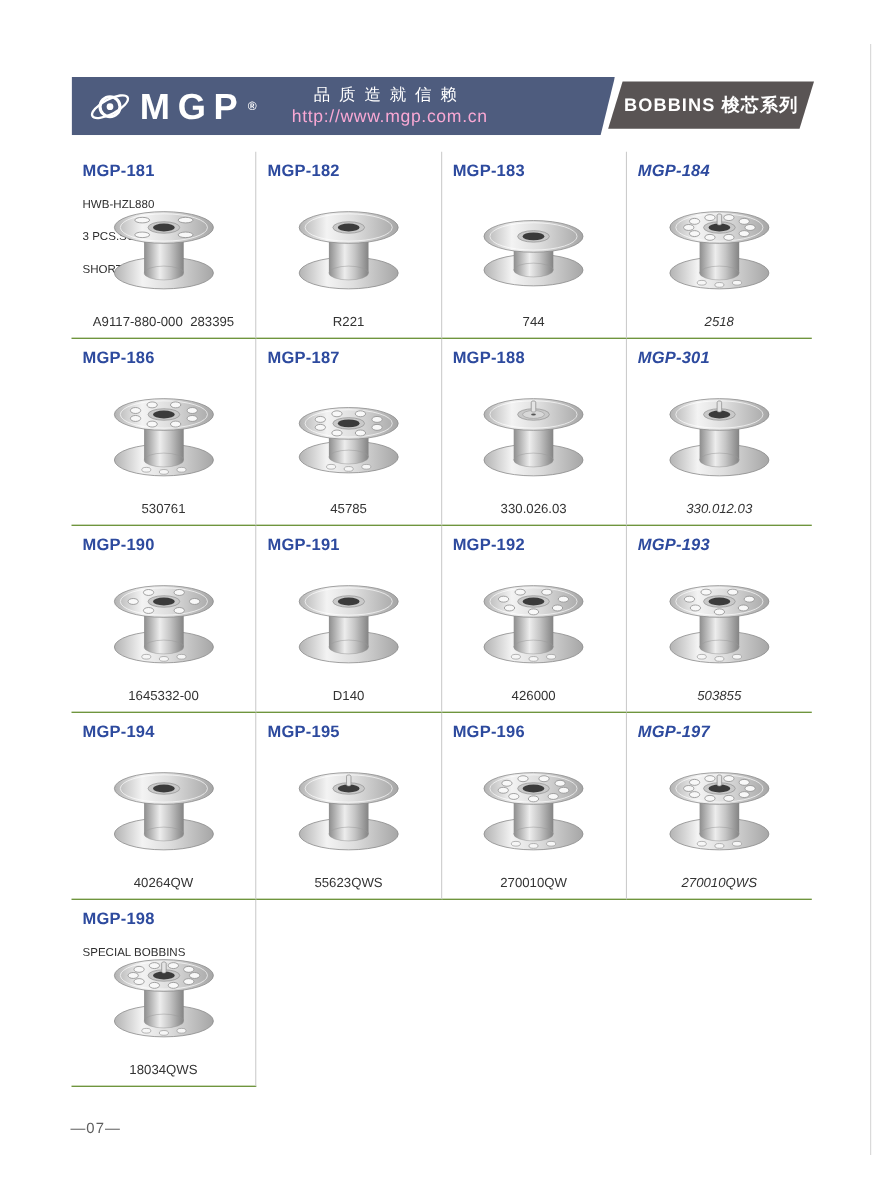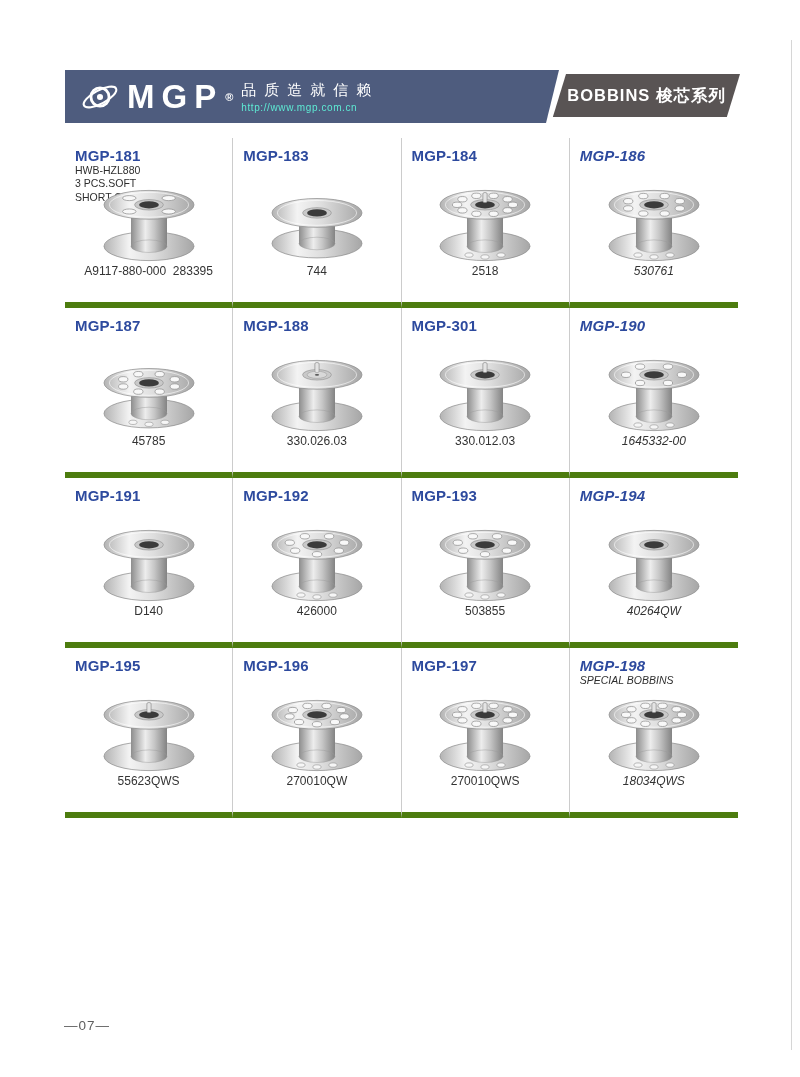--- a/index.html
+++ b/index.html
@@ -2,45 +2,45 @@
 <html><head>
 <meta charset="utf-8">
 <style>
   * { margin:0; padding:0; box-sizing:border-box; }
   html,body { width:800px; background:#ffffff; font-family:"Liberation Sans", sans-serif; }
   #page { position:relative; width:800px; height:1077px; background:#ffffff; overflow:hidden; }
 
   
   #band { position:absolute; left:65px; top:70px; width:494px; height:53px;
           background:#4e5c7e; clip-path:polygon(0 0,100% 0,calc(100% - 13px) 100%,0 100%);
-          display:flex; align-items:center; padding:0 14px; gap:8px; }
+          display:flex; align-items:center; padding:0 14px; gap:32px; }
   #logo { display:flex; align-items:center; gap:6px; color:#fff; }
   #logo .word { font-size:33px; font-weight:800; letter-spacing:7px; line-height:1; }
   #logo sup { font-size:11px; font-weight:700; vertical-align:super; margin-left:-4px; }
-  #tagline { color:#fff; }
+  #tagline { color:#fff;text-align:center; }
   #tagline .cn { font-size:15px; letter-spacing:8px; font-weight:500; }
-  #tagline .url { font-size:10px; letter-spacing:0.6px; color:#5eead4; margin-top:2px; }
+  #tagline .url { font-size:16px; letter-spacing:0.6px; color:#f9a8d4; margin-top:2px; }
   #series-tag { position:absolute; left:566px; top:74px; width:174px; height:43px;
           background:#595454; transform:skewX(-17deg); transform-origin:top left;
           display:flex; align-items:center; justify-content:center; }
   #series-tag .txt { transform:skewX(17deg); color:#fff; font-weight:700; font-size:16.5px;
           letter-spacing:1px; white-space:nowrap; }
   #page-edge { position:absolute; left:791px; top:40px; width:1px; height:1010px; background:#d6d6d6; }
 
   
   #grid { position:absolute; left:65px; top:138px; width:673px;
           display:grid; grid-template-columns:repeat(4,1fr); grid-auto-rows:170px; }
-  .cell { position:relative; border-bottom:6px solid #4d7c0f; border-right:1px solid #cccccc;
+  .cell { position:relative; border-bottom:1px solid #4d7c0f; border-right:1px solid #cccccc;
           padding:9px 10px 20px; }
   .cell:nth-child(4n) { border-right:none;font-style:italic; }
   .model { color:#2d4a9e; font-weight:700; font-size:15px; letter-spacing:0.2px; }
-  .note  { color:#2e2e2e; font-size:10.5px; line-height:1.28; }
+  .note  { color:#2e2e2e; font-size:10.5px; line-height:1.28;margin-top:16px; }
   .img-wrap { position:absolute; left:0; right:0; top:34px; bottom:24px;
           display:flex; align-items:center; justify-content:center; }
-  .pn { position:absolute; left:0; right:0; bottom:24px; text-align:center;
+  .pn { position:absolute; left:0; right:0; bottom:8px; text-align:center;
         color:#333333; font-size:12px; white-space:pre; }
 
   
   #page-num { position:absolute; left:64px; top:1018px; color:#5d5d5d; font-size:13.5px; letter-spacing:1px;text-align:center; }
 </style>
 </head>
 <body>
 
 <div id="page">
 
@@ -100,20 +100,35 @@
             <ellipse cx="91.92031021678298" cy="40.42462120245875" rx="7.5" ry="2.8" fill="#f8f8f8" stroke="#8d8d8d" stroke-width="0.8"></ellipse>
             <ellipse cx="48.07968978321703" cy="40.42462120245875" rx="7.5" ry="2.8" fill="#f8f8f8" stroke="#8d8d8d" stroke-width="0.8"></ellipse>
             <ellipse cx="48.07968978321702" cy="25.57537879754125" rx="7.5" ry="2.8" fill="#f8f8f8" stroke="#8d8d8d" stroke-width="0.8"></ellipse>
             <ellipse cx="70" cy="33" rx="16" ry="5.8" fill="#c9c9c9" stroke="#8f8f8f" stroke-width="0.7"></ellipse>
             <ellipse cx="70" cy="33" rx="11" ry="4" fill="#3b3b3b" stroke="none" stroke-width="0.6"></ellipse>
           </svg>
         </div>
         <div class="pn">A9117-880-000  283395</div>
       </div>
       <div class="cell">
+        <div class="model">MGP-182</div>
+        <div class="img-wrap">
+          <svg viewBox="0 0 140 112" width="126" height="101">
+            <ellipse cx="70" cy="79" rx="50" ry="16" fill="url(#gFlange)" stroke="#8a8a8a" stroke-width="0.8"></ellipse>
+            <rect x="50" y="33" width="40" height="46" fill="url(#gBarrel)"></rect>
+            <ellipse cx="70" cy="79" rx="20" ry="7" fill="url(#gBarrel)" stroke="#9a9a9a" stroke-width="0.5"></ellipse>
+            <ellipse cx="70" cy="33" rx="50" ry="16" fill="url(#gFlange)" stroke="#8a8a8a" stroke-width="0.8"></ellipse>
+            <ellipse cx="70" cy="33" rx="44" ry="13.8" fill="none" stroke="#ffffff" stroke-opacity="0.65" stroke-width="1"></ellipse>
+            <ellipse cx="70" cy="33" rx="16" ry="5.8" fill="#c9c9c9" stroke="#8f8f8f" stroke-width="0.7"></ellipse>
+            <ellipse cx="70" cy="33" rx="11" ry="4" fill="#3b3b3b" stroke="none" stroke-width="0.6"></ellipse>
+          </svg>
+        </div>
+        <div class="pn">R221</div>
+      </div>
+      <div class="cell">
         <div class="model">MGP-183</div>
         <div class="img-wrap">
           <svg viewBox="0 0 140 112" width="126" height="101">
             <ellipse cx="70" cy="76" rx="50" ry="16" fill="url(#gFlange)" stroke="#8a8a8a" stroke-width="0.8"></ellipse>
             <rect x="50" y="42" width="40" height="34" fill="url(#gBarrel)"></rect>
             <ellipse cx="70" cy="76" rx="20" ry="7" fill="url(#gBarrel)" stroke="#9a9a9a" stroke-width="0.5"></ellipse>
             <ellipse cx="70" cy="42" rx="50" ry="16" fill="url(#gFlange)" stroke="#8a8a8a" stroke-width="0.8"></ellipse>
             <ellipse cx="70" cy="42" rx="44" ry="13.8" fill="none" stroke="#ffffff" stroke-opacity="0.65" stroke-width="1"></ellipse>
             <ellipse cx="70" cy="42" rx="16" ry="5.8" fill="#c9c9c9" stroke="#8f8f8f" stroke-width="0.7"></ellipse>
             <ellipse cx="70" cy="42" rx="11" ry="4" fill="#3b3b3b" stroke="none" stroke-width="0.6"></ellipse>

